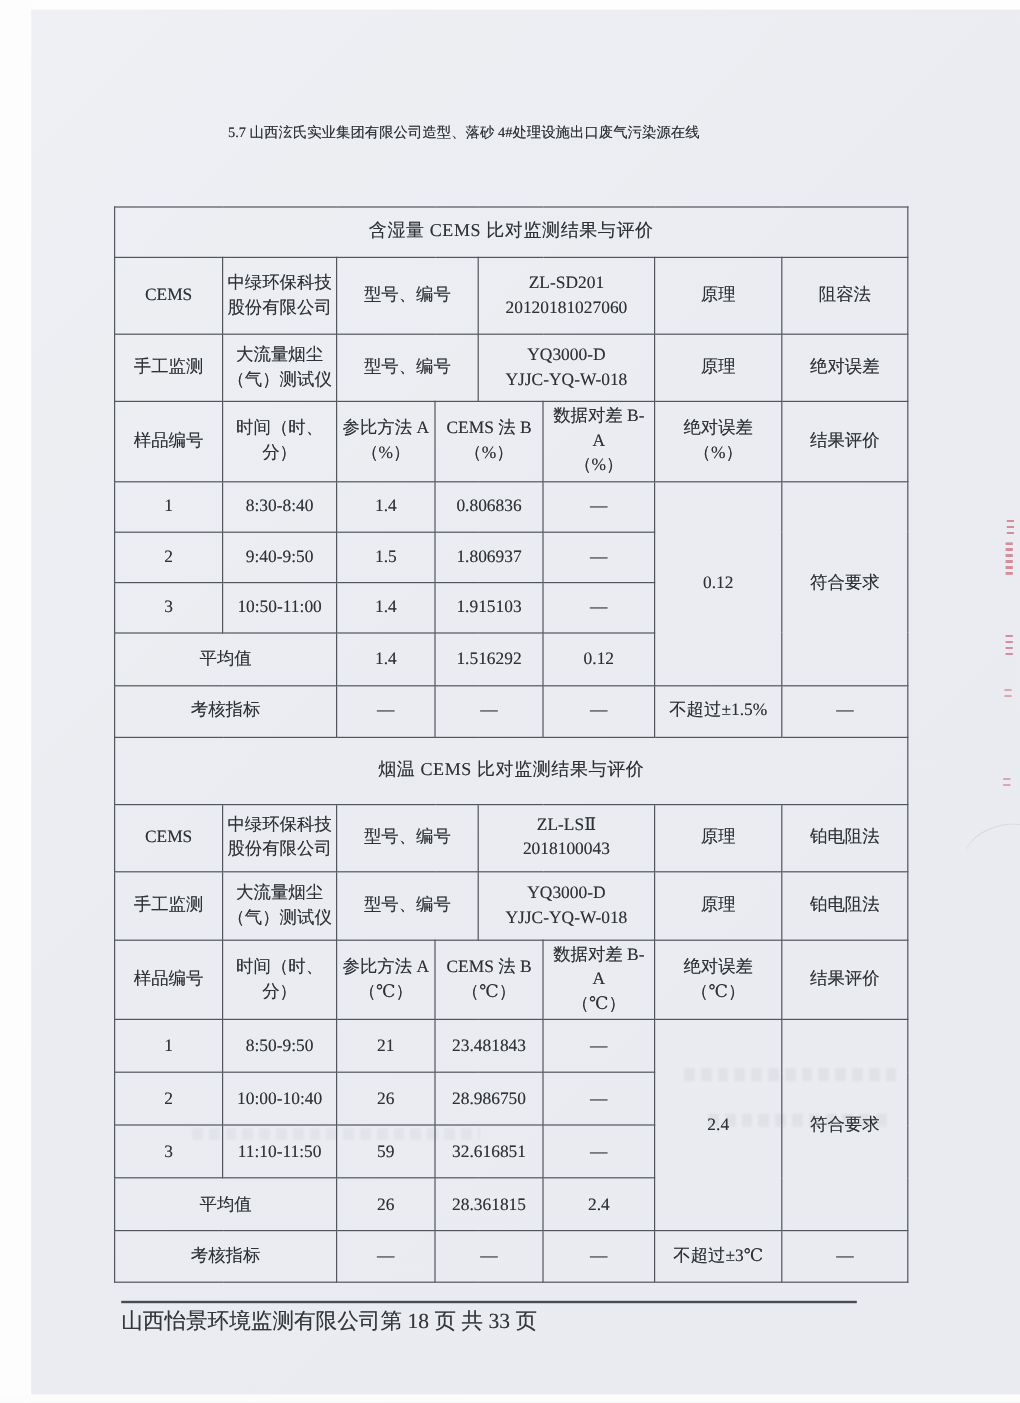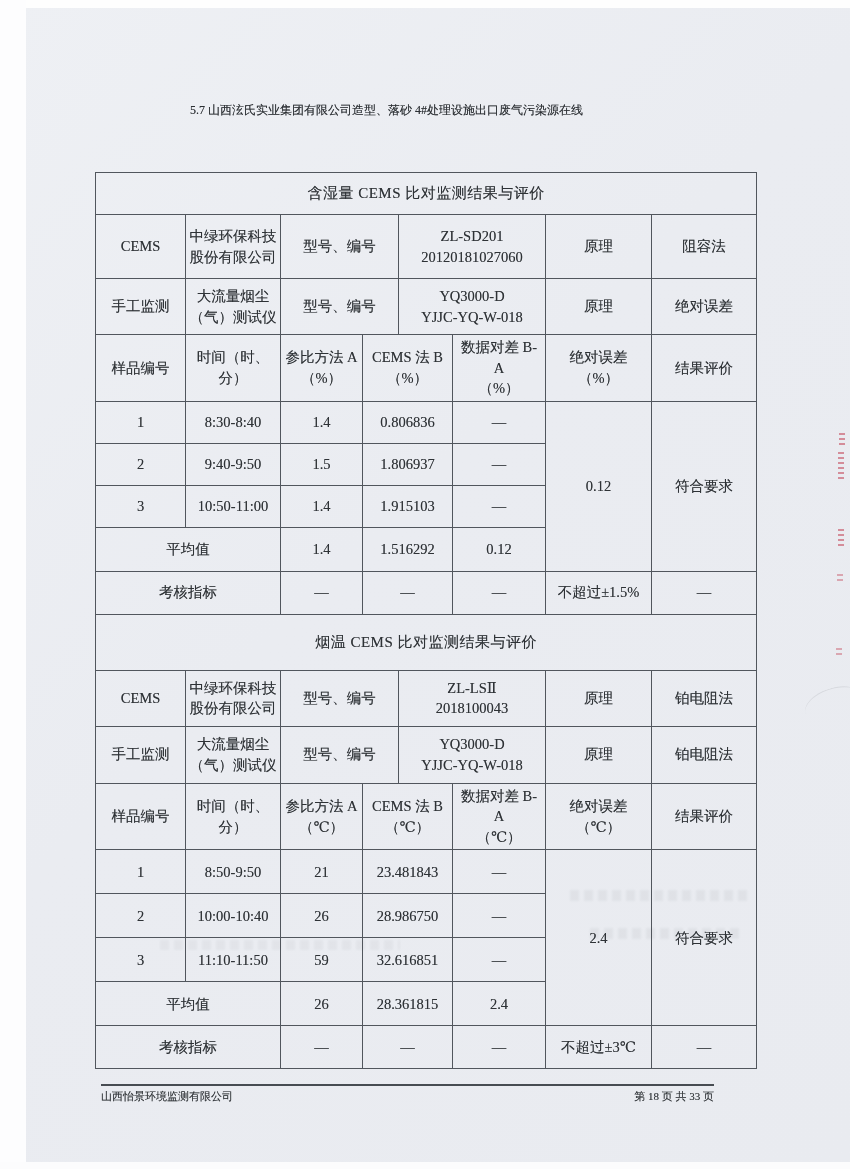--- a/index.html
+++ b/index.html
@@ -43,22 +43,22 @@
   .h46 { height: 46px; } .h56 { height: 56px; } .h57 { height: 57px; }
   .h64 { height: 64px; }
   td.sect { font-size: 15px; letter-spacing: 0.5px; }
 
   .footer-line {
     position: absolute; left: 101px; top: 1084px; width: 613px;
     border-top: 2px solid #474c52;
   }
   .footer-row {
     position: absolute; left: 101px; top: 1089px; width: 613px;
-    display: flex; justify-content: space-between;
-    font-size: 11px; color: #33373b; text-shadow: 0 0 0.4px rgba(51,55,59,0.5); gap: 20px;
+    display: flex; 
+    font-size: 18px; color: #33373b; text-shadow: 0 0 0.4px rgba(51,55,59,0.5);
   }
 
   
   .redmark {
     position: absolute; width: 6px; opacity: 0.55; filter: blur(0.4px);
     background: repeating-linear-gradient(
       to bottom, rgba(186,32,54,0.85) 0 2px, rgba(186,32,54,0) 2px 5px);
   }
   .rm1 { left: 839px; top: 433px; height: 13px; }
   .rm2 { left: 838px; top: 452px; height: 27px; }

